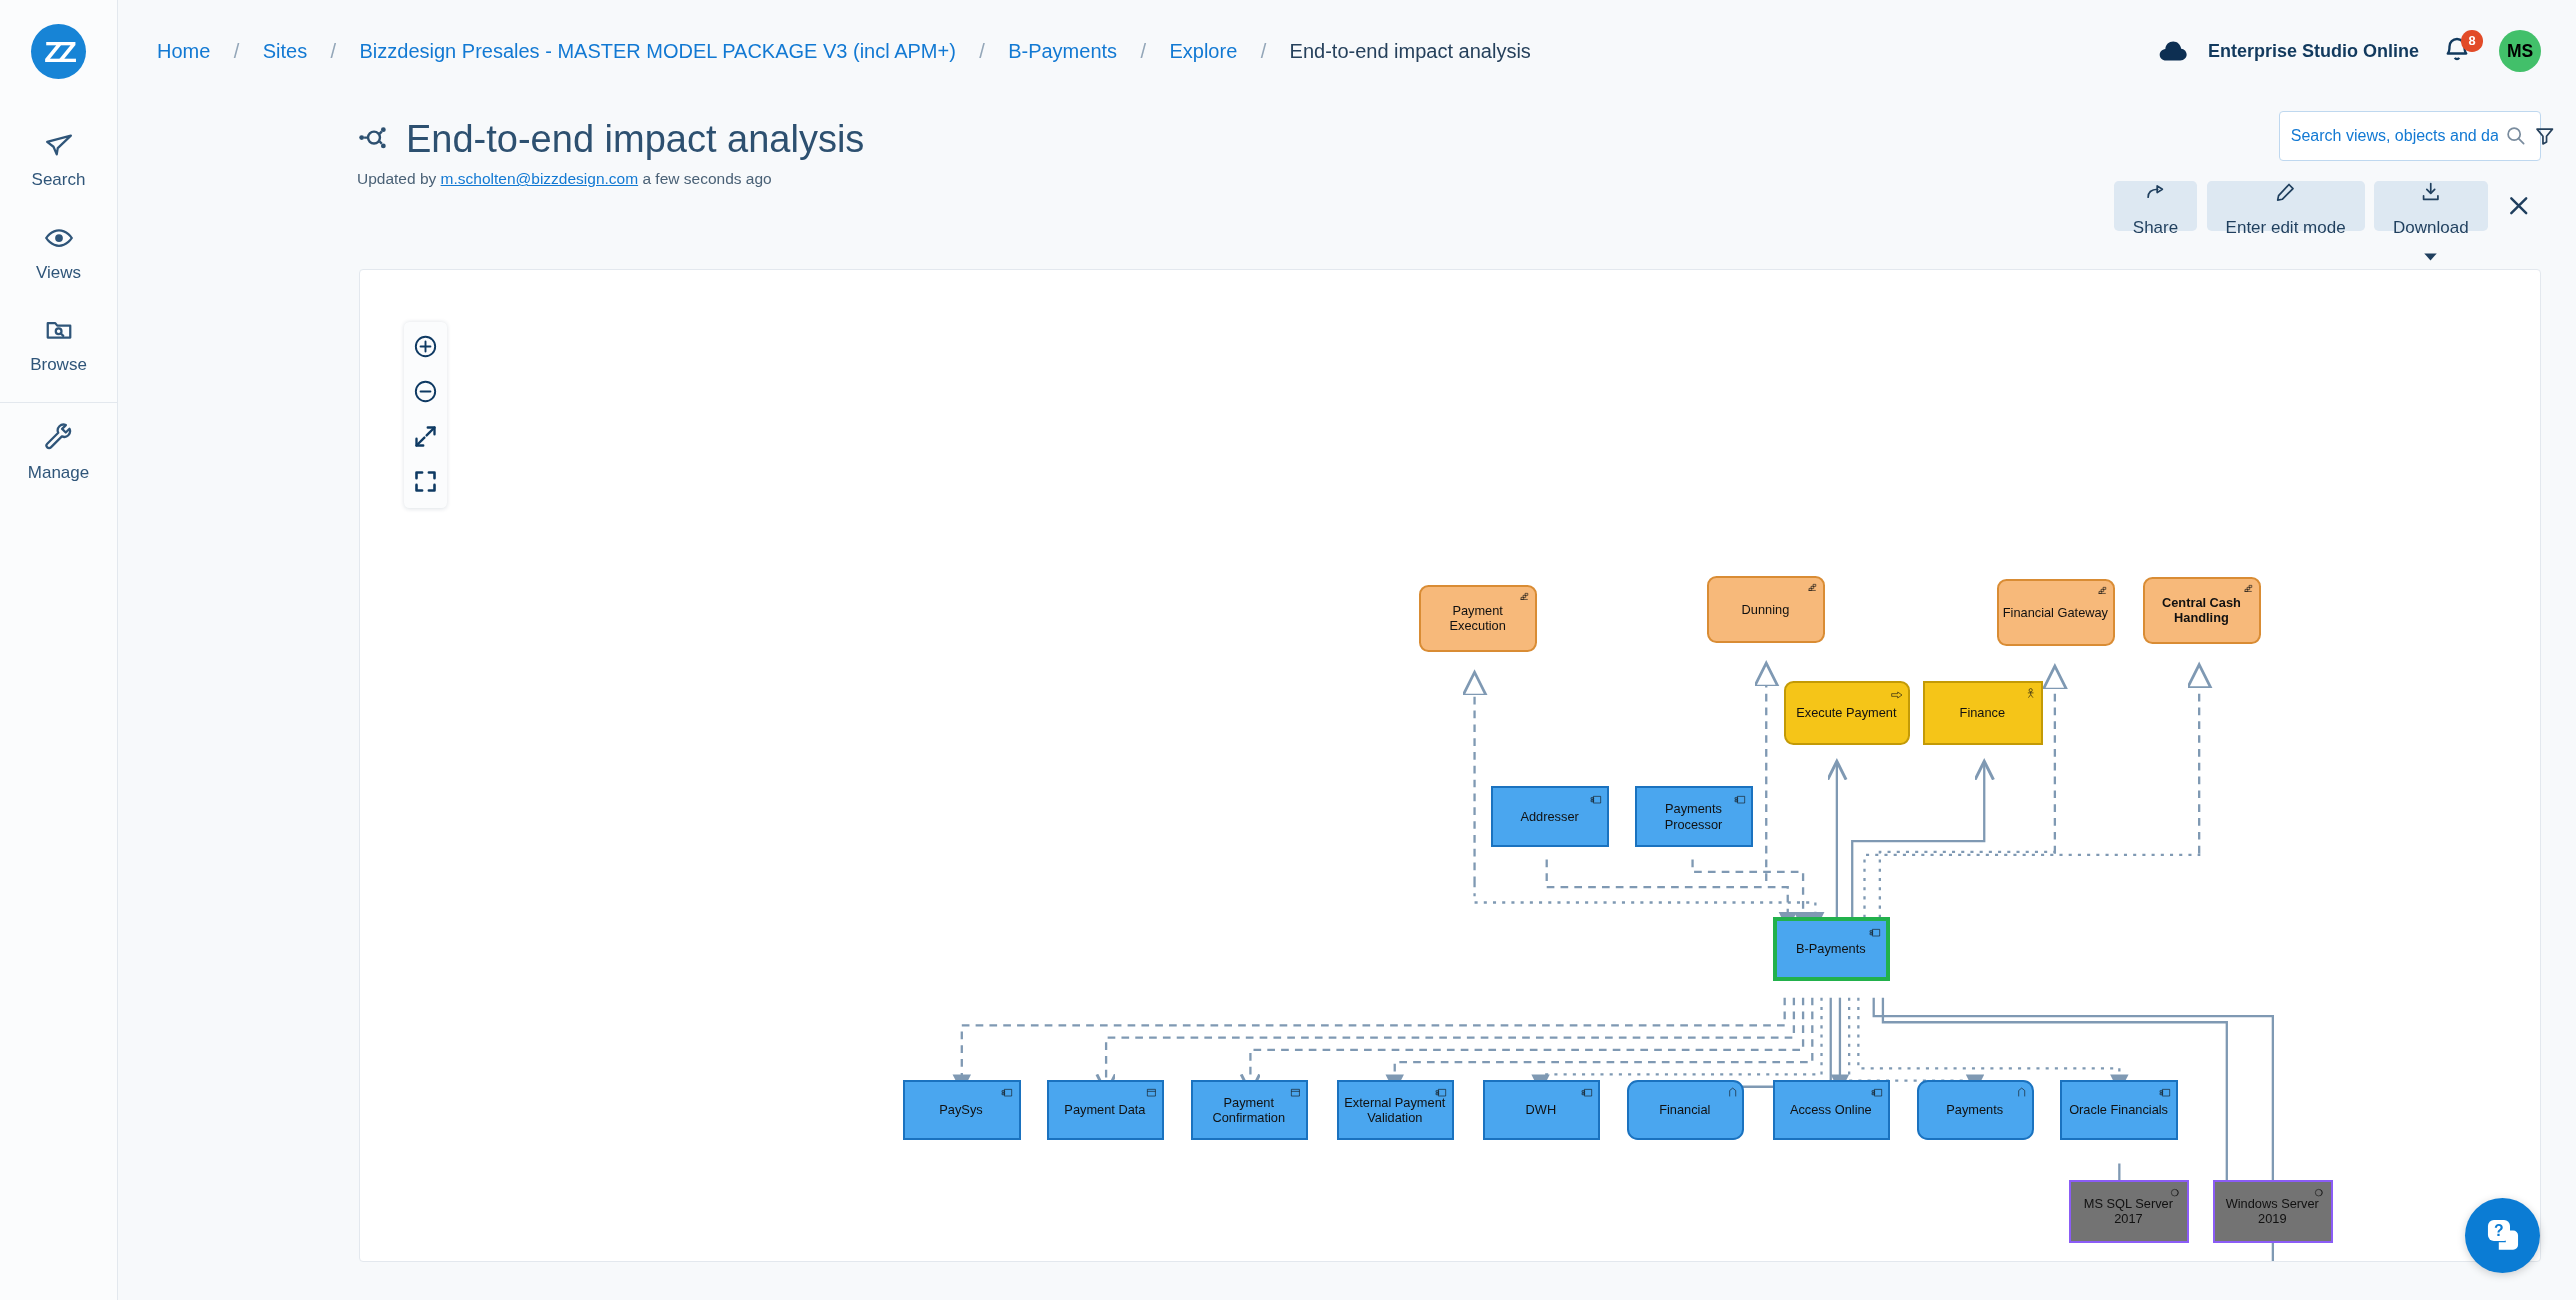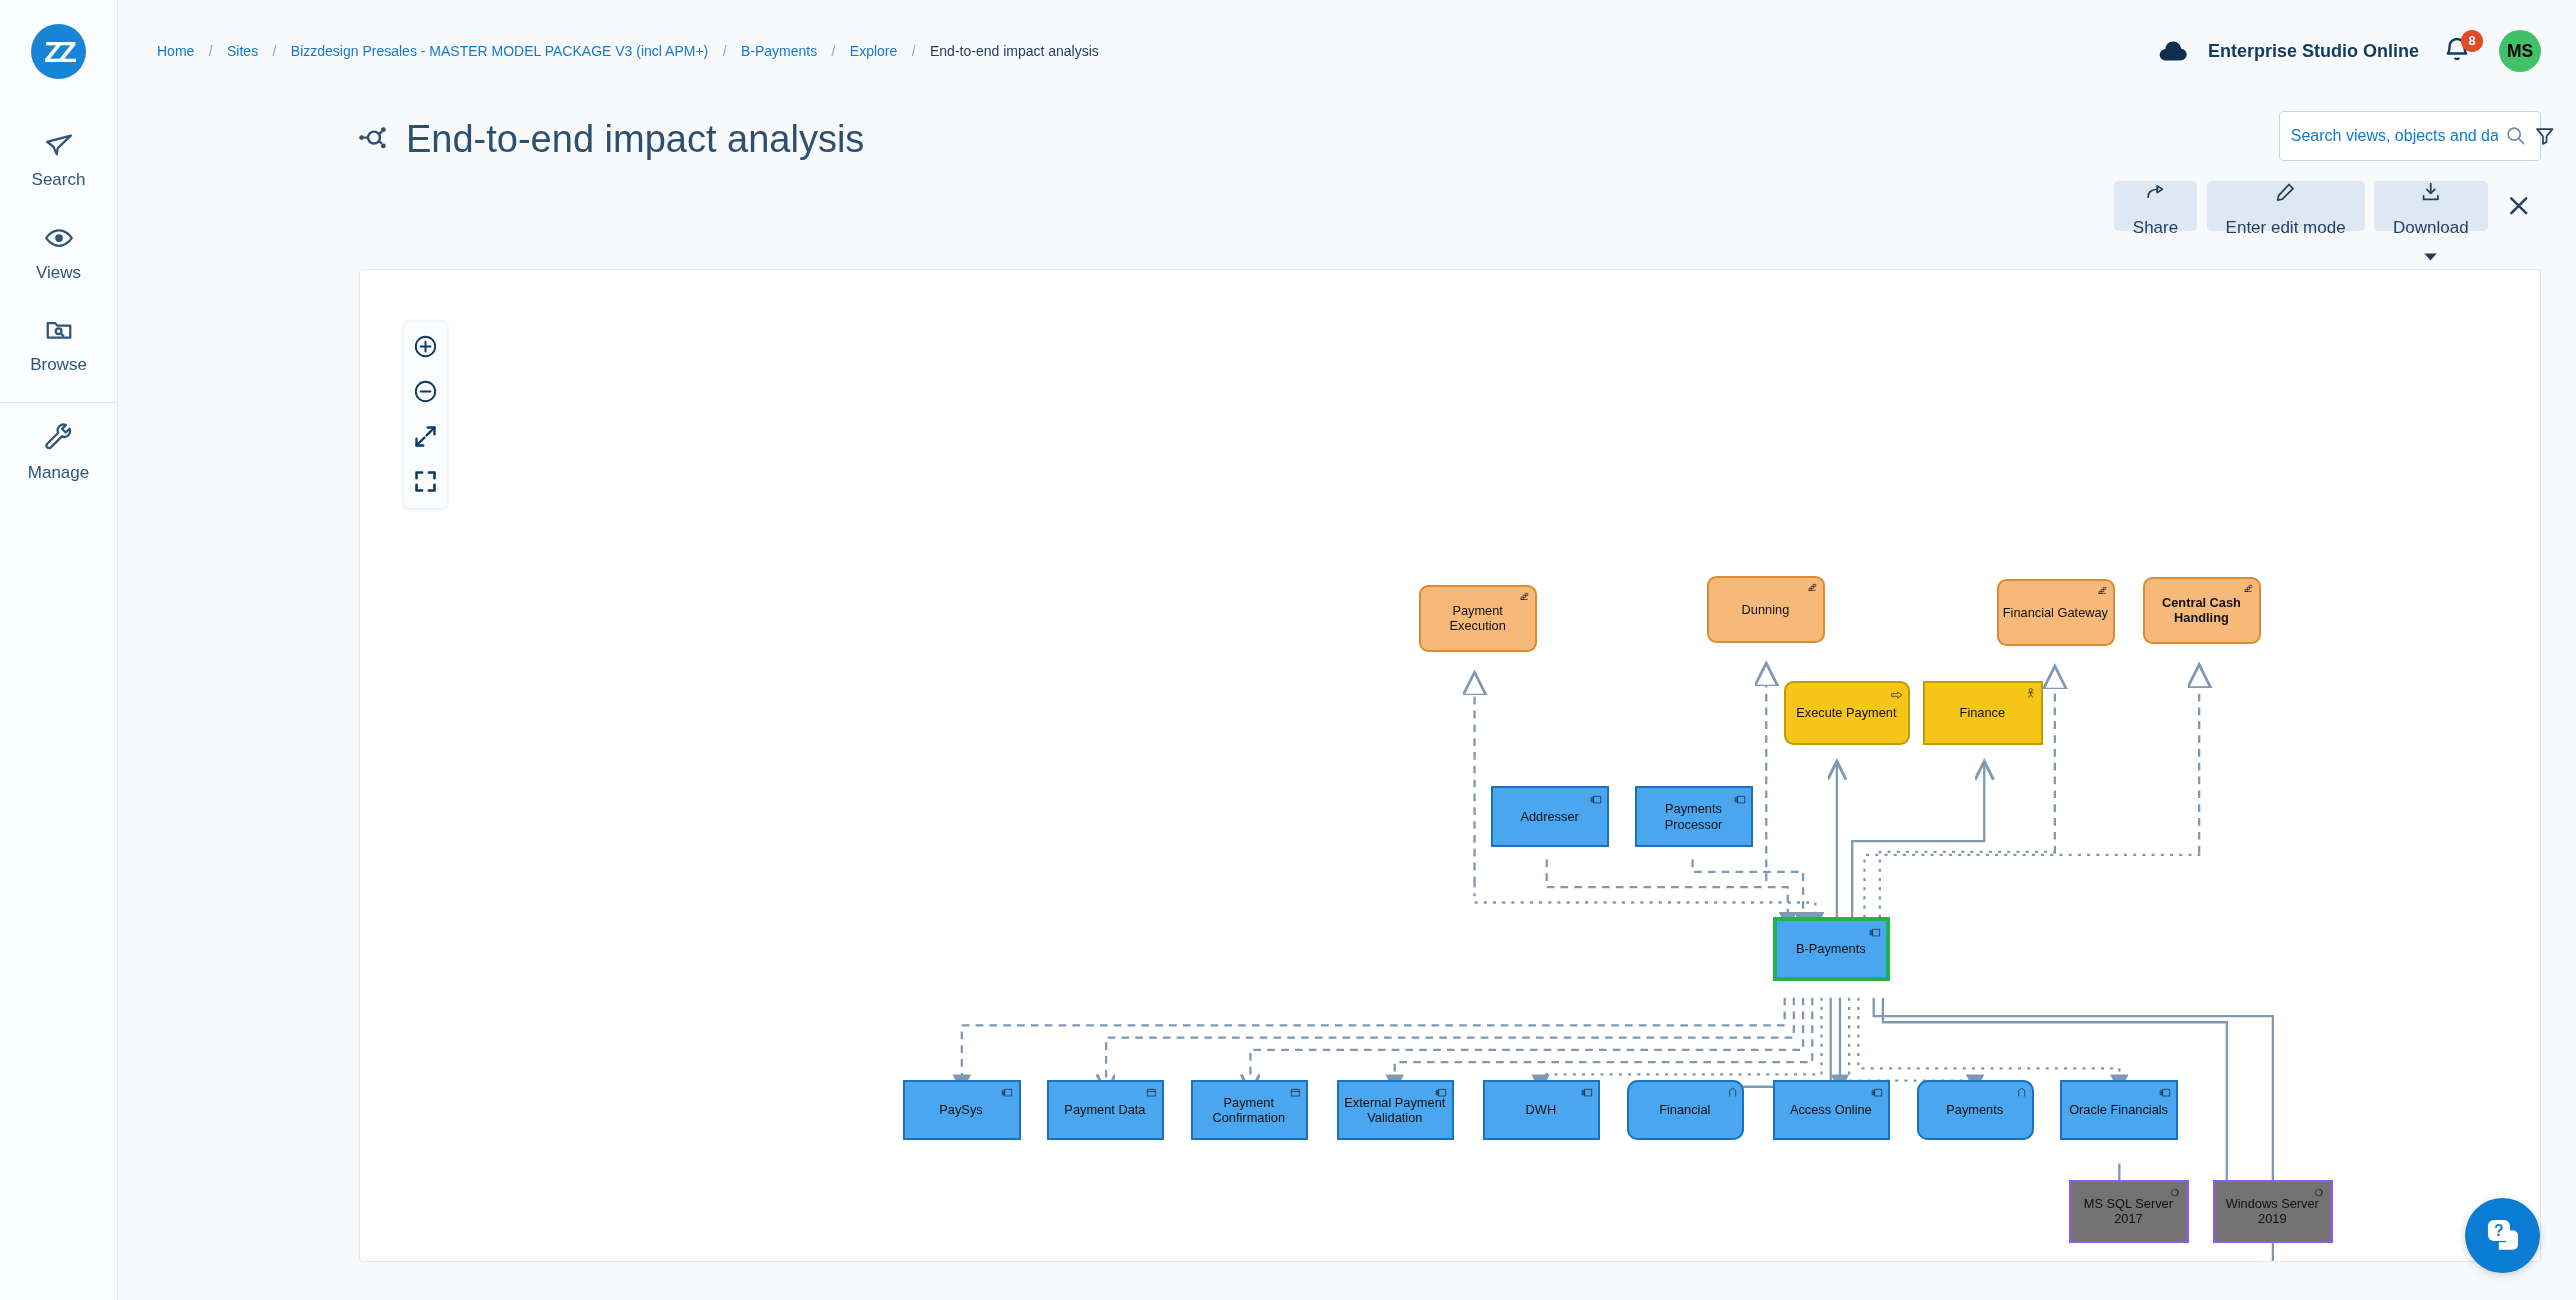--- a/index.html
+++ b/index.html
@@ -36,21 +36,21 @@
   .rail-sep { width: 118px; height: 1.3px; background: #e3e8ee; margin: 9.4px 0 0 0; }
 
   
   .main { flex: 1 1 auto; position: relative; height: 100%; background: #f7f9fb; }
 
   
   .topbar {
     height: 102px; display: flex; align-items: center;
     padding: 0 35px 0 39px;
   }
-  .crumbs { display: flex; align-items: center; font-size: 14px; gap: 3px; justify-content: flex-end; }
+  .crumbs { display: flex; align-items: center; font-size: 20px; gap: 12px; justify-content: flex-end; }
   .crumb { color: #1279d3; text-decoration: none; white-space: nowrap; cursor: pointer; }
   .crumb.current { color: #26415c; cursor: default; }
   .crumb-sep { color: #93a6b8; margin: 0 11.4px; }
 
   .top-right { margin-left: auto; display: flex; align-items: center; gap: 23px; }
   .brand { display: flex; align-items: center; gap: 19px; text-align: right; }
   .brand-text { font-size: 18px; color: #123a5e; font-weight: 700; }
   .bell-wrap { position: relative; width: 34px; height: 34px; cursor: pointer; }
   .bell-badge {
     position: absolute; top: -4px; right: -6.7px;
@@ -238,20 +238,25 @@
         <span>
           <svg width="34" height="34" viewBox="0 0 24 24" fill="none" stroke="#2d5070" stroke-width="1.7">
             <circle cx="12" cy="11" r="4.2"></circle>
             <circle cx="3.3" cy="11" r="1.7" fill="#2d5070" stroke="none"></circle>
             <circle cx="18.6" cy="5.4" r="1.7" fill="#2d5070" stroke="none"></circle>
             <circle cx="18.6" cy="16.9" r="1.7" fill="#2d5070" stroke="none"></circle>
             <path d="M5 11h2.8M15.9 8.4l1.6-1.8M15.9 13.6l1.6 1.8"></path>
           </svg>
         </span>
         <h1 class="page-title">End-to-end impact analysis</h1>
+      </div>
+      <div class="subtitle">
+        <span>Updated by</span>
+        <a>m.scholten@bizzdesign.com</a>
+        <span>a few seconds ago</span>
       </div>
 
       <div class="search-wrap">
         <input placeholder="Search views, objects and data" style="">
         <span>
           <svg width="23" height="23" viewBox="0 0 24 24" fill="none" stroke="#7a8c9e" stroke-width="1.8" stroke-linecap="round">
             <circle cx="10.6" cy="10.6" r="6.3"></circle>
               <path d="M15.3 15.3 20.5 20.5"></path>
           </svg>
         </span>

